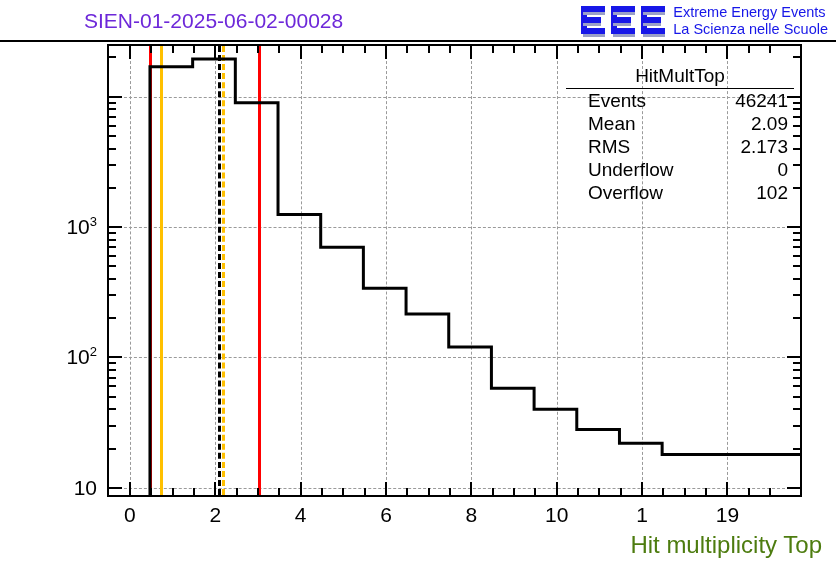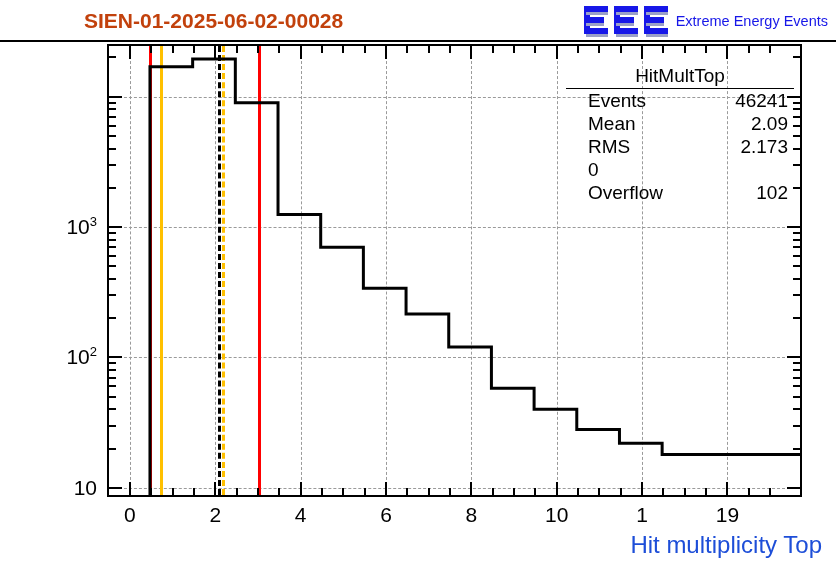--- a/index.html
+++ b/index.html
@@ -5,21 +5,21 @@
   html,body{margin:0;padding:0;}
   body{
     width:836px;height:572px;background:#ffffff;overflow:hidden;
     font-family:"Liberation Sans", sans-serif;color:#000;
   }
   #root{position:relative;width:836px;height:572px;}
 
   
   #title{
     position:absolute;left:84px;top:9px;
-    font-size:21px;letter-spacing:0px;color:#c2410c;white-space:nowrap;font-weight:bold;
+    font-size:21px;letter-spacing:0px;color:#6d28d9;white-space:nowrap;
   }
   #logo{
     position:absolute;right:8px;top:2px;height:38px;
     display:flex;align-items:center;gap:8px;
   }
   #logo-mark{
     position:relative;width:84px;height:34px;
   }
   .eee-letter{
     position:absolute;top:0;width:24px;height:34px;
@@ -78,21 +78,21 @@
     position:absolute;text-align:right;white-space:nowrap;
     font-size:21px;line-height:21px;color:#000;
   }
   .ylab sup{font-size:13px;vertical-align:super;line-height:0;}
   .xlab{
     position:absolute;text-align:center;white-space:nowrap;
     font-size:21px;line-height:21px;color:#000;
   }
   #axis-title{
     position:absolute;right:14px;top:531px;
-    font-size:24px;color:#1d4ed8;white-space:nowrap;
+    font-size:24px;color:#4d7c0f;white-space:nowrap;
   }
 
   
   #stats{
     position:absolute;left:566px;top:64px;width:228px;
     font-size:19px;line-height:23px;color:#000;background:transparent;
   }
   #stats .sb-title{
     text-align:center;padding-bottom:1px;border-bottom:1.5px solid #000;
   }
@@ -132,20 +132,21 @@
           <i class="sh1"></i>
           <i class="sh2"></i>
           <i class="sh3"></i>
         <i class="b1"></i>
           <i class="b2"></i>
           <i class="b3"></i>
       </div>
     </div>
     <div id="logo-text">
       <span>Extreme Energy Events</span>
+      <span>La Scienza nelle Scuole</span>
     </div>
   </div>
 
   <div id="rule"></div>
 
   <div id="frame">
     <div id="plot">
         <div class="gridline h" style="top: 441.764px;"></div>
         <div class="gridline h" style="top: 311.418px;"></div>
         <div class="gridline h" style="top: 181.072px;"></div>
@@ -314,20 +315,21 @@
         </div>
         <div class="sb-row">
           <span class="k">Mean</span>
           <span class="v">2.09</span>
         </div>
         <div class="sb-row">
           <span class="k">RMS</span>
           <span class="v">2.173</span>
         </div>
         <div class="sb-row">
+          <span class="k">Underflow</span>
           <span class="v">0</span>
         </div>
         <div class="sb-row">
           <span class="k">Overflow</span>
           <span class="v">102</span>
         </div>
       </div>
   </div>
 
 </div>

